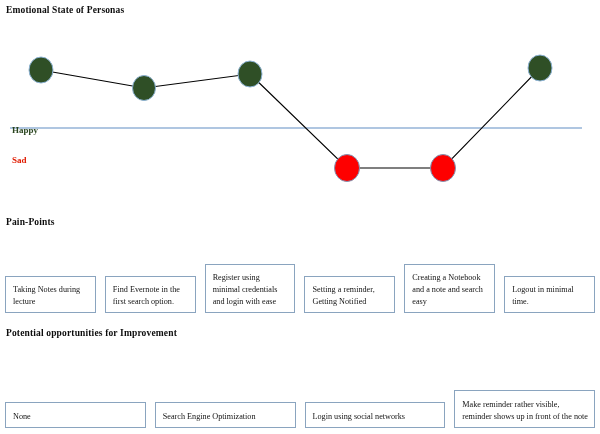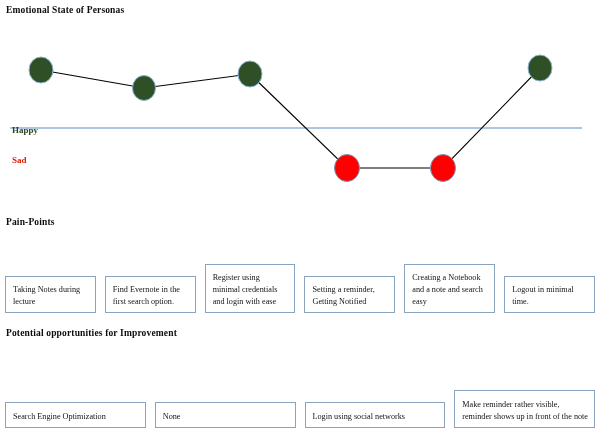--- a/index.html
+++ b/index.html
@@ -128,19 +128,19 @@
     <div class="card">Find Evernote in the first search option.</div>
     <div class="card">Register using minimal credentials and login with ease</div>
     <div class="card">Setting a reminder, Getting Notified</div>
     <div class="card">Creating a Notebook and a note and search easy</div>
     <div class="card">Logout in minimal time.</div>
   </div>
 
   <div class="heading" id="opp-heading">Potential opportunities for Improvement</div>
 
   <div class="card-row" id="opp-row">
+    <div class="card">None</div>
     <div class="card">Search Engine Optimization</div>
-    <div class="card">None</div>
     <div class="card">Login using social networks</div>
     <div class="card">Make reminder rather visible, reminder shows up in front of the note</div>
   </div>
 
 </div>
 
 </body></html>

